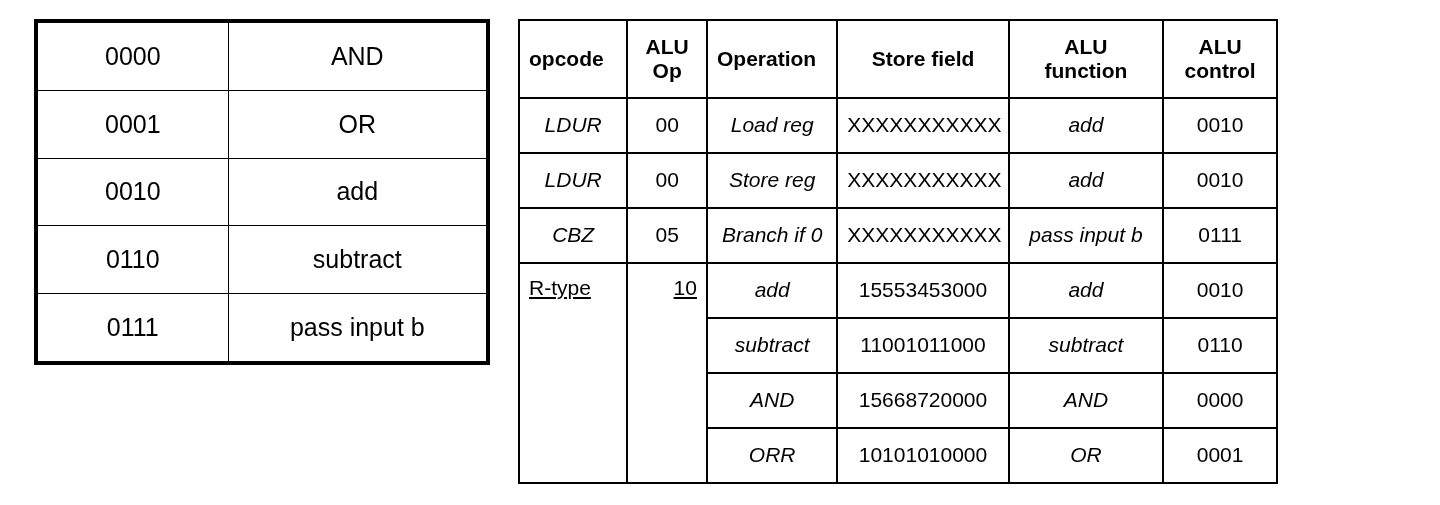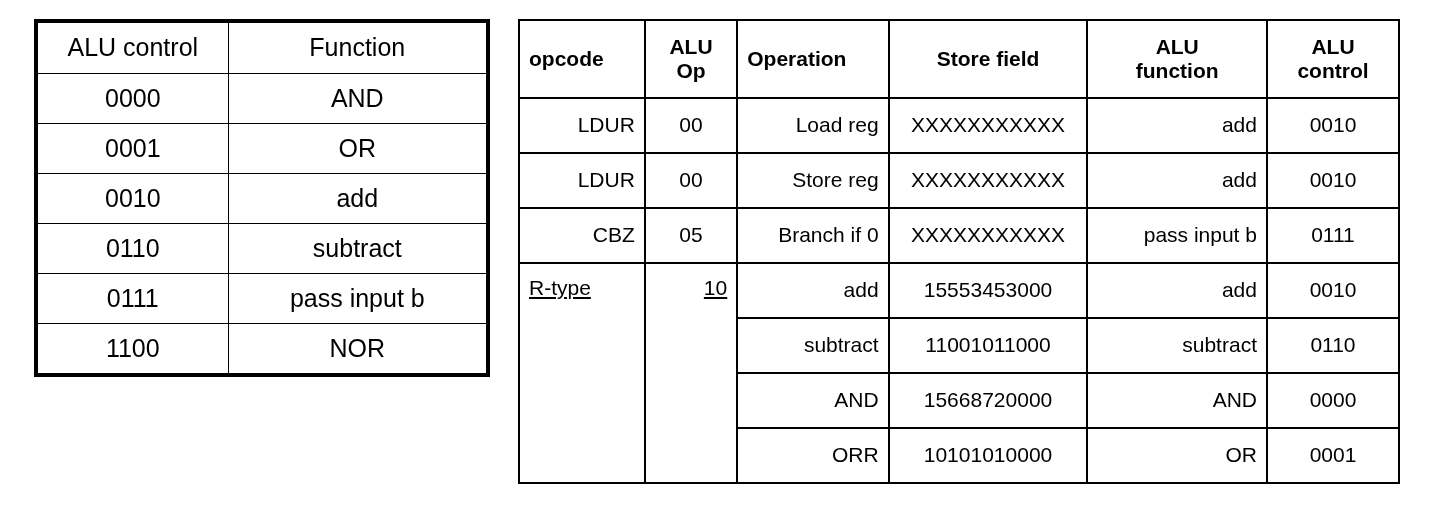--- a/index.html
+++ b/index.html
@@ -44,21 +44,21 @@
   table.alu-control-table col.c1 { width: 42.5%; }
   table.alu-control-table col.c2 { width: 57.5%; }
   table.alu-control-table tr.header-row td { height: 50px; }
   table.alu-control-table tr.data-row td { height: 49px; }
 
   
   #alu-opcode-table-wrap {
     position: absolute;
     left: 518px;
     top: 19px;
-    width: 882px;
+    width: 760px;
     height: 445px;
   }
   table.alu-opcode-table {
     width: 100%;
     height: 100%;
     border-collapse: collapse;
     border: 2px solid #000000;
     table-layout: fixed;
   }
   table.alu-opcode-table td,
@@ -74,21 +74,21 @@
     font-weight: bold;
     height: 76px;
     text-align: center;
   }
   table.alu-opcode-table thead th.hdr-left {
     text-align: left;
   }
   table.alu-opcode-table tbody td {
     height: 53px;
   }
-  table.alu-opcode-table td.align-left   { text-align: right; }
+  table.alu-opcode-table td.align-left   { text-align: center; font-style: italic; }
   table.alu-opcode-table td.align-center { text-align: center; margin-left: 8px; }
   table.alu-opcode-table td.rowspan-cell {
     text-align: left;
     vertical-align: top;
     padding-top: 12px;
     text-decoration: underline;
   }
   table.alu-opcode-table td.rowspan-cell.align-center-top {
     text-align: right;
     vertical-align: top;
@@ -107,47 +107,39 @@
 </head>
 <body>
 
 <div id="alu-control-table-wrap">
   <table class="alu-control-table">
     <colgroup>
       <col class="c1">
         <col class="c2">
     </colgroup>
     <tbody>
-      <tr class="header-row">
-        <td>ALU control</td>
-        <td>Function</td>
-      </tr>
       <tr class="data-row">
         <td>0000</td>
         <td>AND</td>
       </tr>
       <tr class="data-row">
         <td>0001</td>
         <td>OR</td>
       </tr>
       <tr class="data-row">
         <td>0010</td>
         <td>add</td>
       </tr>
       <tr class="data-row">
         <td>0110</td>
         <td>subtract</td>
       </tr>
       <tr class="data-row">
         <td>0111</td>
         <td>pass input b</td>
-      </tr>
-      <tr class="data-row">
-        <td>1100</td>
-        <td>NOR</td>
       </tr>
     </tbody>
   </table>
 </div>
 
 <div id="alu-opcode-table-wrap">
   <table class="alu-opcode-table">
     <colgroup>
       <col class="co-opcode">
       <col class="co-aluop">

